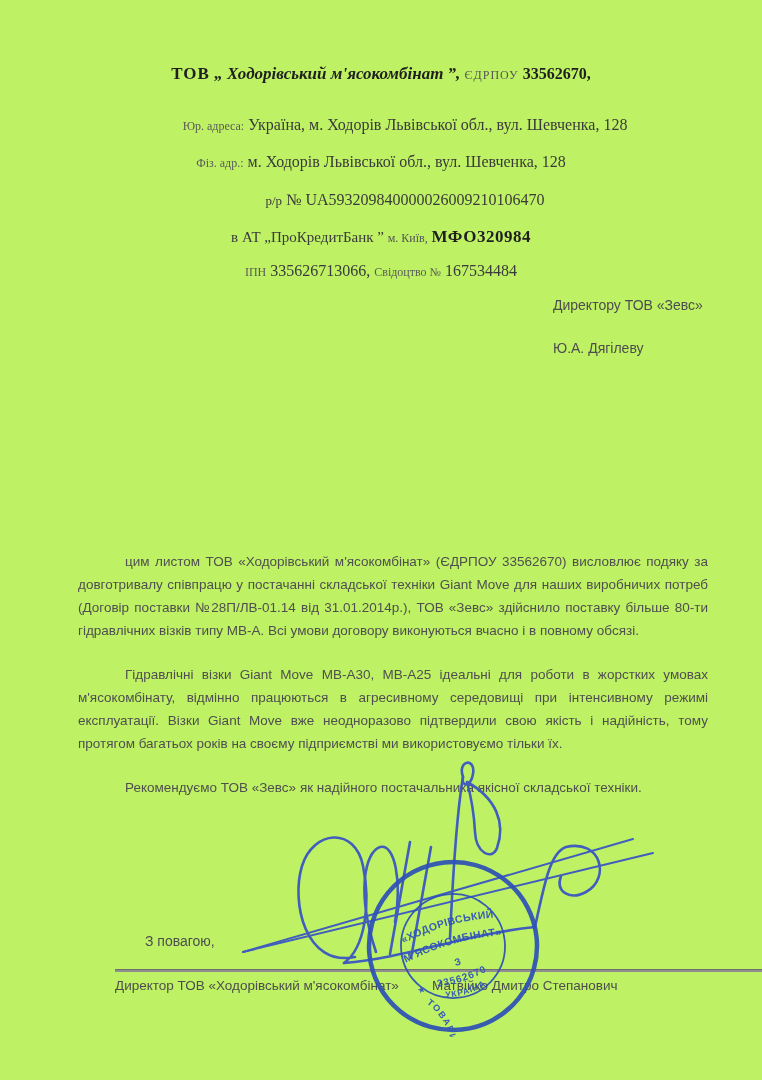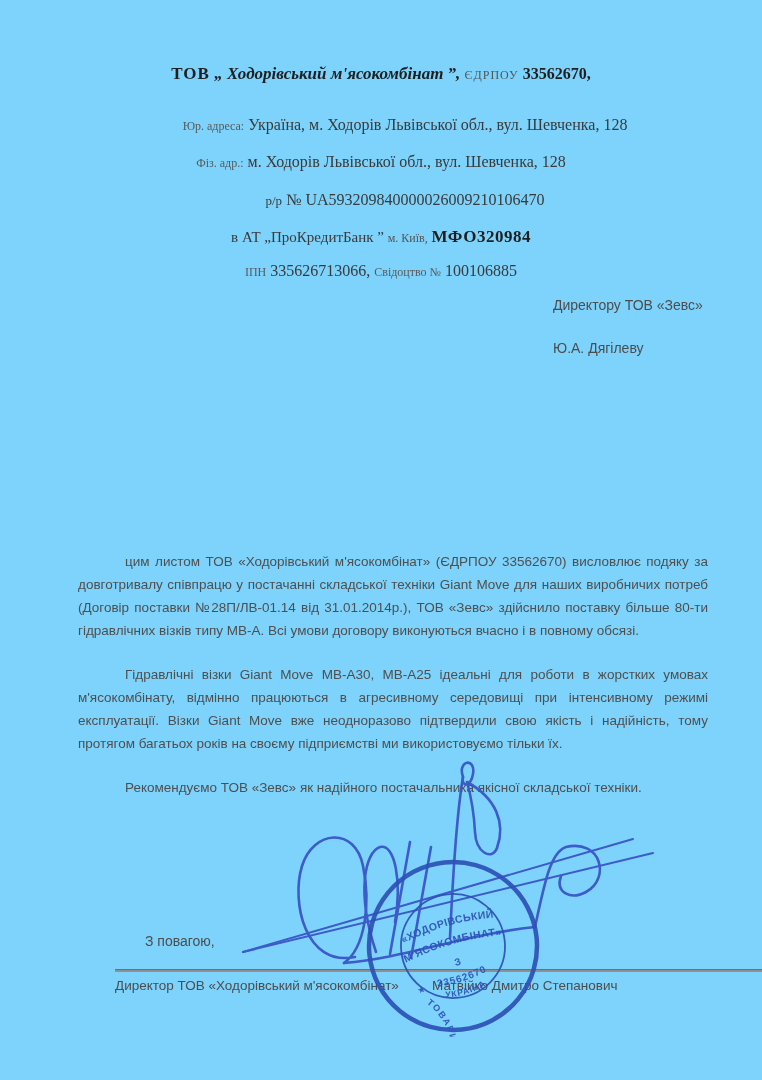--- a/index.html
+++ b/index.html
@@ -1,20 +1,20 @@
 <!DOCTYPE html>
 <html><head>
 <meta charset="utf-8">
 <style>
   html,body{margin:0;padding:0;}
   body{
     width:762px;height:1080px;position:relative;background:#fefefe;
     font-family:"Liberation Sans",sans-serif;overflow:hidden;
   }
-  .page{position:absolute;inset:0;background:#7dd3fc;}
+  .page{position:absolute;inset:0;background:#bef264;}
   
   .hline{position:absolute;left:0;right:0;text-align:center;
     font-family:"Liberation Serif",serif;color:#3a3a3a;white-space:nowrap;}
   .h1{top:64px;font-size:17px;color:#1f1f1f;}
   .h1 .co-prefix{font-weight:bold;letter-spacing:1px;}
   .h1 .co-name{font-weight:bold;font-style:italic;}
   .h1 .edrpou-label{font-size:12px;color:#555;letter-spacing:1px;}
   .h1 .edrpou-value{font-weight:bold;font-size:16px;color:#1f1f1f;}
   .h2{top:116px;font-size:16px;margin-left:48px;}
   .h3{top:153px;font-size:16px;}
@@ -79,21 +79,21 @@
   <div class="hline h5">
     <span>в АТ „ПроКредитБанк ”</span>
     <span class="bank-city">м. Київ,</span>
     <span class="mfo">МФО320984</span>
   </div>
 
   <div class="hline h6">
     <span class="inn-label">ІПН</span>
     <span>335626713066,</span>
     <span class="inn-label">Свідоцтво №</span>
-    <span>100106885</span>
+    <span>167534484</span>
   </div>
 
   <div class="recipient">
     <div>Директору ТОВ «Зевс»</div>
     <div>Ю.А. Дягілеву</div>
   </div>
 
 
   <div class="body-text">
     <p>цим листом ТОВ «Ходорівський м'ясокомбінат» (ЄДРПОУ 33562670) висловлює подяку за довготривалу співпрацю у постачанні складської техніки Giant Move для наших виробничих потреб (Договір поставки №28П/ЛВ-01.14 від 31.01.2014р.), ТОВ «Зевс» здійснило поставку більше 80-ти гідравлічних візків типу МВ-А. Всі умови договору виконуються вчасно і в повному обсязі.</p>

